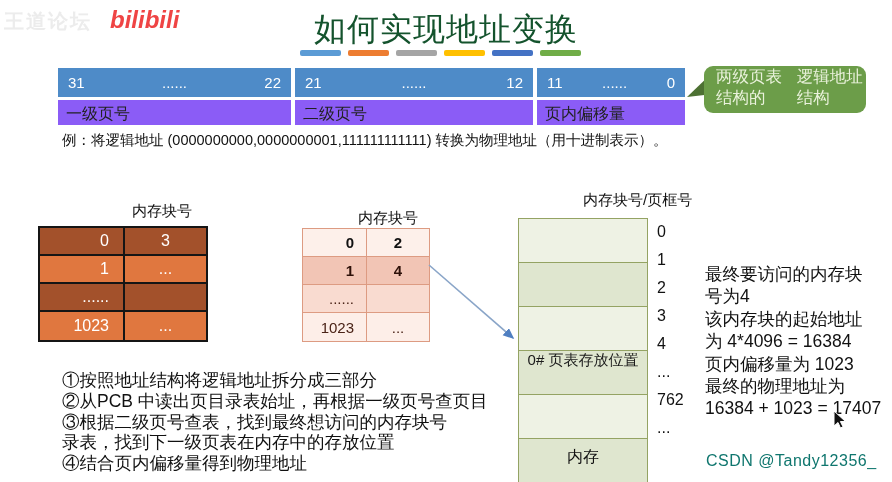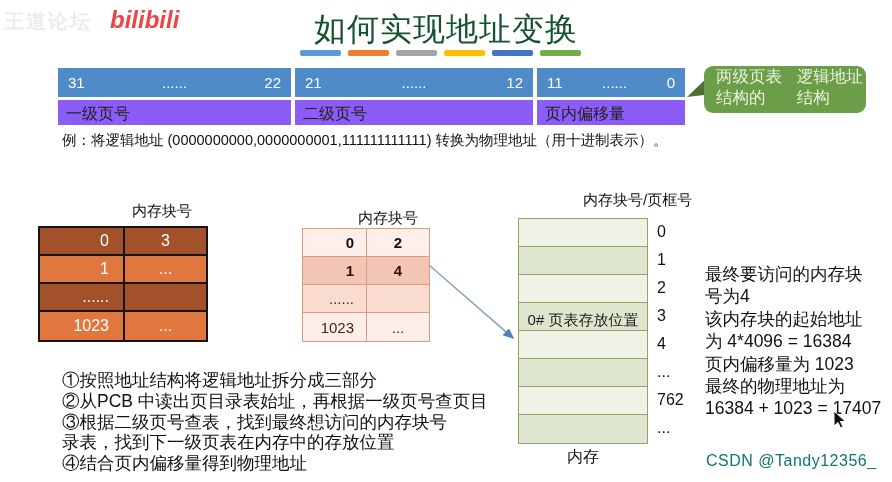--- a/index.html
+++ b/index.html
@@ -53,21 +53,21 @@
   .prow:nth-child(1) { background:#fdf0ea; font-weight:bold; color:#111; }
   .prow:nth-child(2) { background:#f2c5b5; font-weight:bold; color:#2e1109; }
   .prow:nth-child(3) { background:#f9dbd0; }
   .prow:nth-child(4) { background:#fdeee8; }
   .prow .c1 { width:64px; border-right:1px solid #dd9b82; display:flex; align-items:center;
               justify-content:flex-end; padding-right:12px; }
   .prow .c2 { flex:1; display:flex; align-items:center; justify-content:center; }
 
   
   .mtable { position:absolute; left:518px; top:218px; width:130px; border:1px solid #94a363; }
-  .mrow { height:28px; border-bottom:1px solid #94a363; display:flex; align-items:flex-end;
+  .mrow { height:44px; border-bottom:1px solid #94a363; display:flex; align-items:flex-start;
           justify-content:center; font-size:15px; color:#1a1a1a; }
   .mrow:last-child { border-bottom:none; }
   .mrow:nth-child(odd)  { background:#eef2e4; }
   .mrow:nth-child(even) { background:#dfe6cf; }
   .mlabels { position:absolute; left:657px; top:218px; }
   .mlabel { height:28px; line-height:28px; font-size:16px; color:#111; }
   .mcaption { position:absolute; left:518px; top:447px; width:130px; text-align:center;
               font-size:16px; color:#111; }
 
   

